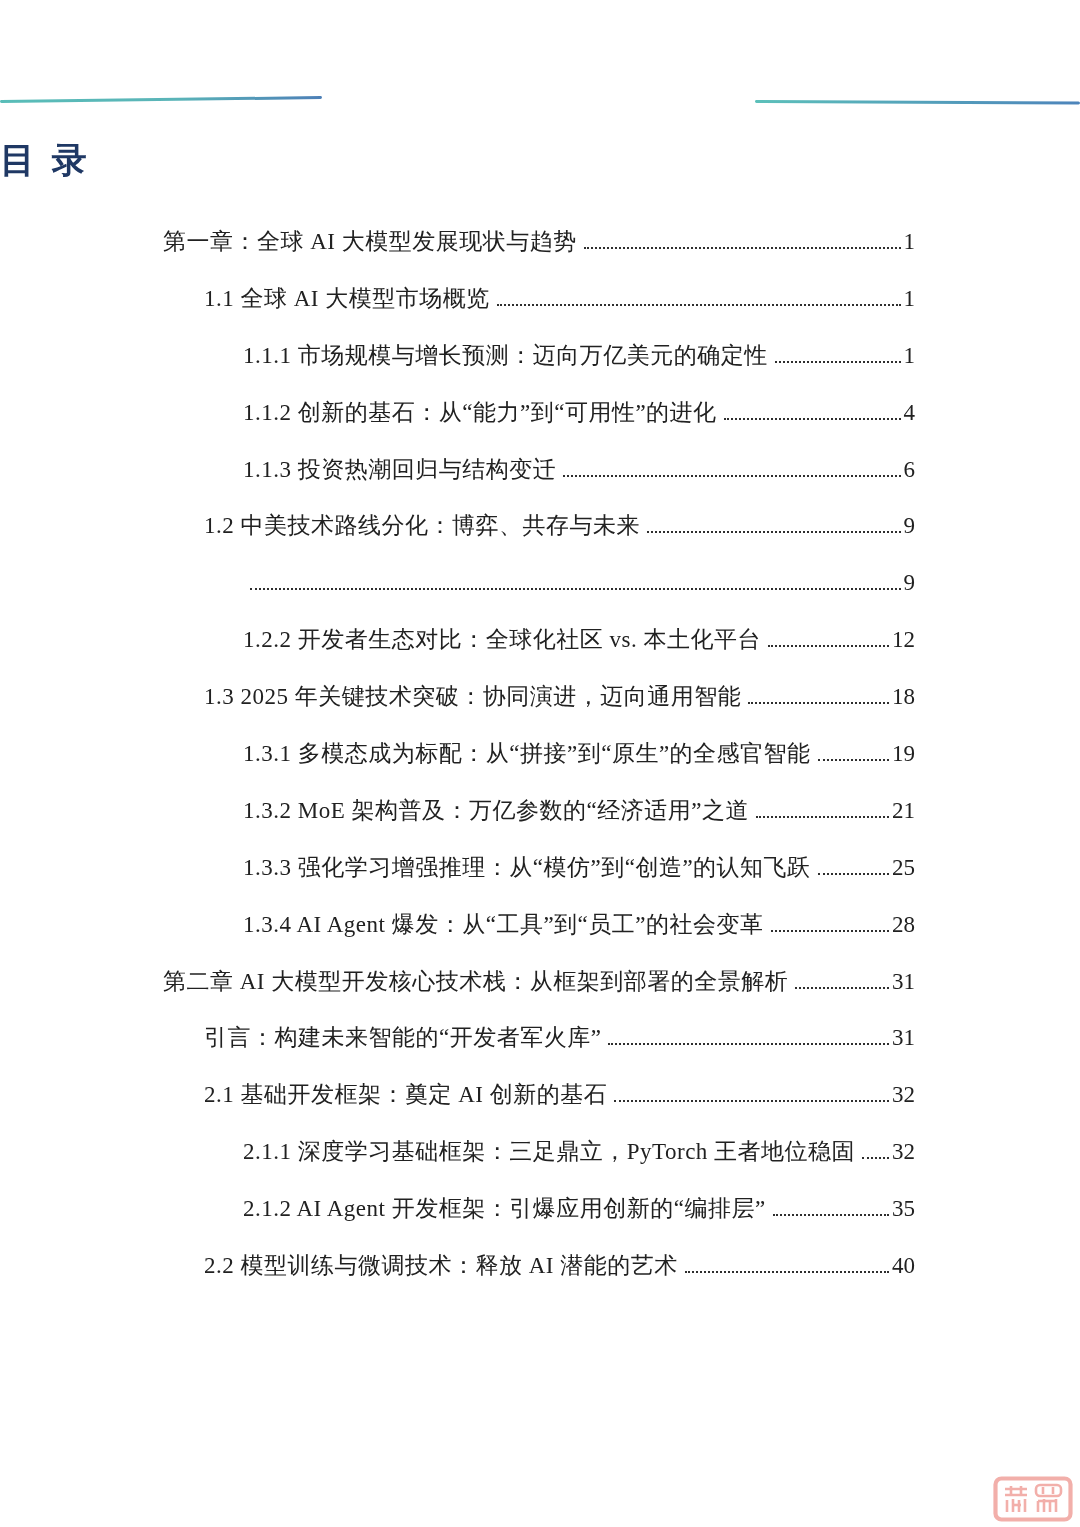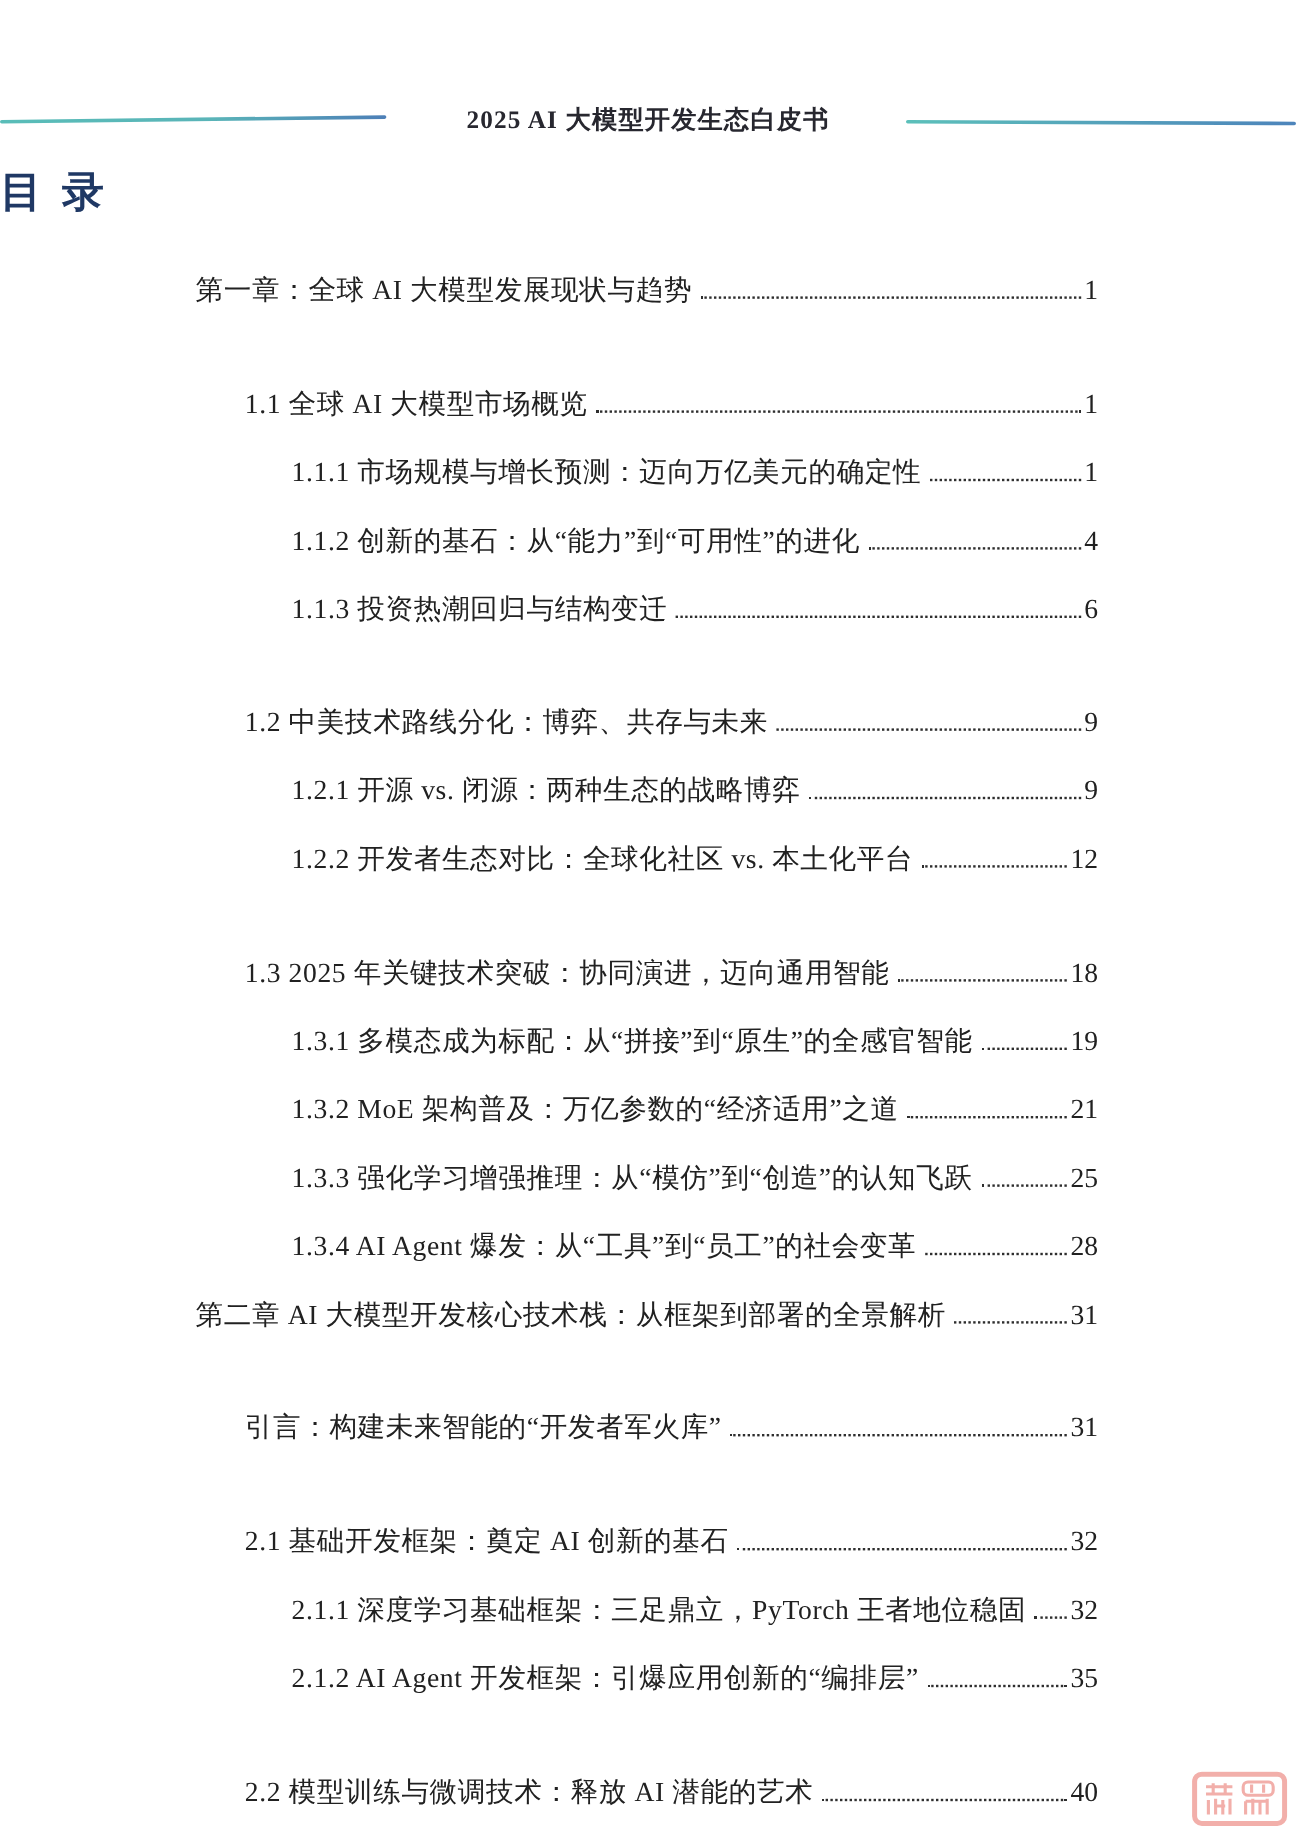--- a/index.html
+++ b/index.html
@@ -52,21 +52,21 @@
   .toc-row {
     display: flex;
     align-items: baseline;
     height: 56.9px;
     font-size: 23px;
     line-height: 1.2;
     color: #212121;
     cursor: pointer;
   }
   .toc-row.level-0 { padding-left: 0; justify-content: flex-end; }
-  .toc-row.level-1 { padding-left: 41px; margin-top: 38px; }
+  .toc-row.level-1 { padding-left: 41px; }
   .toc-row.level-2 { padding-left: 80px; }
   .toc-label { white-space: nowrap; letter-spacing: 0.5px; }
   .toc-dots {
     flex: 1 1 auto;
     min-width: 18px;
     border-bottom: 2.5px dotted #2e2e2e;
     margin: 0 3px 5px 7px;
     height: 1px;
   }
   .toc-page { white-space: nowrap; }
@@ -76,21 +76,20 @@
     left: 993px; top: 1476px;
     width: 80px; height: 46px;
     opacity: 0.85;
   }
 </style>
 </head>
 <body>
 
 <div class="page-header">
   <div class="header-line left"></div>
-  <div class="header-title">2025 AI 大模型开发生态白皮书</div>
   <div class="header-line right"></div>
 </div>
 
 <div class="toc-title">目  录</div>
 
 <div class="toc-list" id="toc-list">
     <div class="toc-row level-0">
       <span class="toc-label">第一章：全球 AI 大模型发展现状与趋势</span>
       <span class="toc-dots"></span>
       <span class="toc-page">1</span>
@@ -114,21 +113,20 @@
       <span class="toc-label">1.1.3 投资热潮回归与结构变迁</span>
       <span class="toc-dots"></span>
       <span class="toc-page">6</span>
     </div>
     <div class="toc-row level-1">
       <span class="toc-label">1.2 中美技术路线分化：博弈、共存与未来</span>
       <span class="toc-dots"></span>
       <span class="toc-page">9</span>
     </div>
     <div class="toc-row level-2">
-      <span class="toc-label">1.2.1 开源 vs. 闭源：两种生态的战略博弈</span>
       <span class="toc-dots"></span>
       <span class="toc-page">9</span>
     </div>
     <div class="toc-row level-2">
       <span class="toc-label">1.2.2 开发者生态对比：全球化社区 vs. 本土化平台</span>
       <span class="toc-dots"></span>
       <span class="toc-page">12</span>
     </div>
     <div class="toc-row level-1">
       <span class="toc-label">1.3 2025 年关键技术突破：协同演进，迈向通用智能</span>

